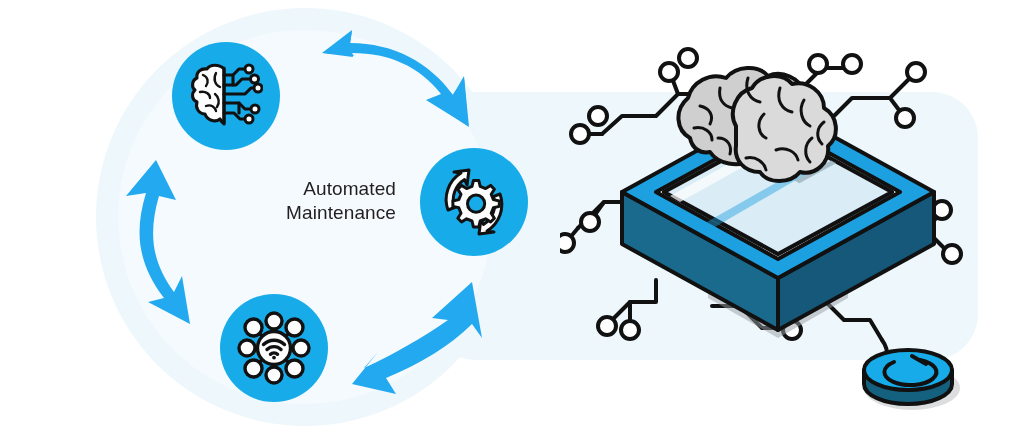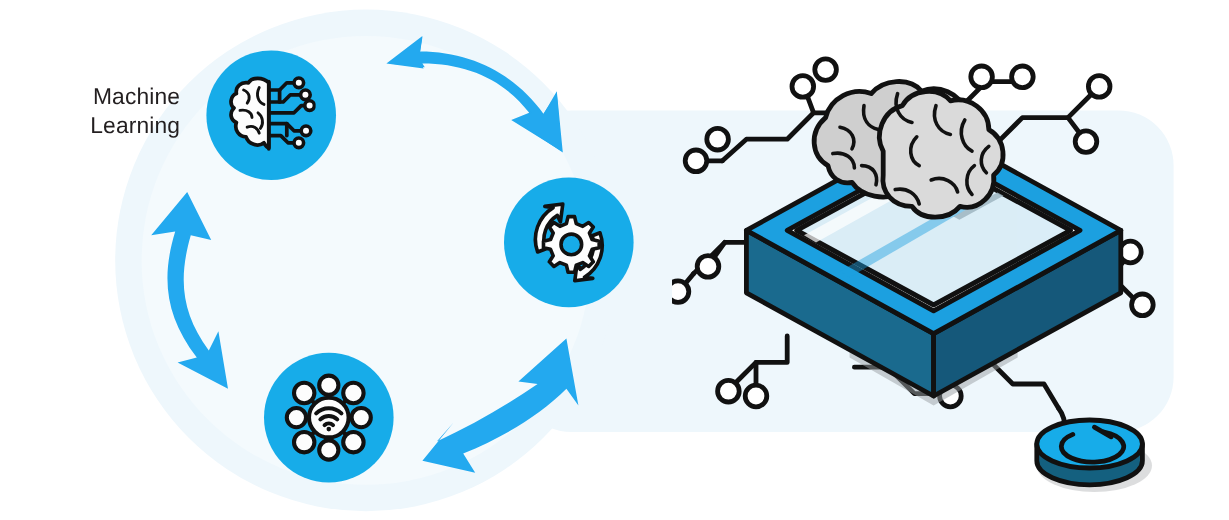--- a/index.html
+++ b/index.html
@@ -93,23 +93,23 @@
 </style>
 </head>
 <body>
 
 <div id="stage">
 
   <div class="bg-panel"></div>
   <div class="bg-circle"></div>
   <div class="bg-circle-inner"></div>
 
-  <div class="cycle-label" id="label-ml">Machine
-Learning</div>
-
+
+  <div class="cycle-label" id="label-am">Automated
+Maintenance</div>
 
 
   <div class="icon-bubble" id="bubble-ml">
     <span class="sr">machine-learning</span>
     <svg width="74" height="70" viewBox="0 0 74 70">
       <g fill="#fdfdfd" stroke="#111" stroke-width="3.1" stroke-linecap="round" stroke-linejoin="round">
 
         <path d="M35 8
                  C30 3 21 3 18 8
                  C12 7 7 11 8 17

